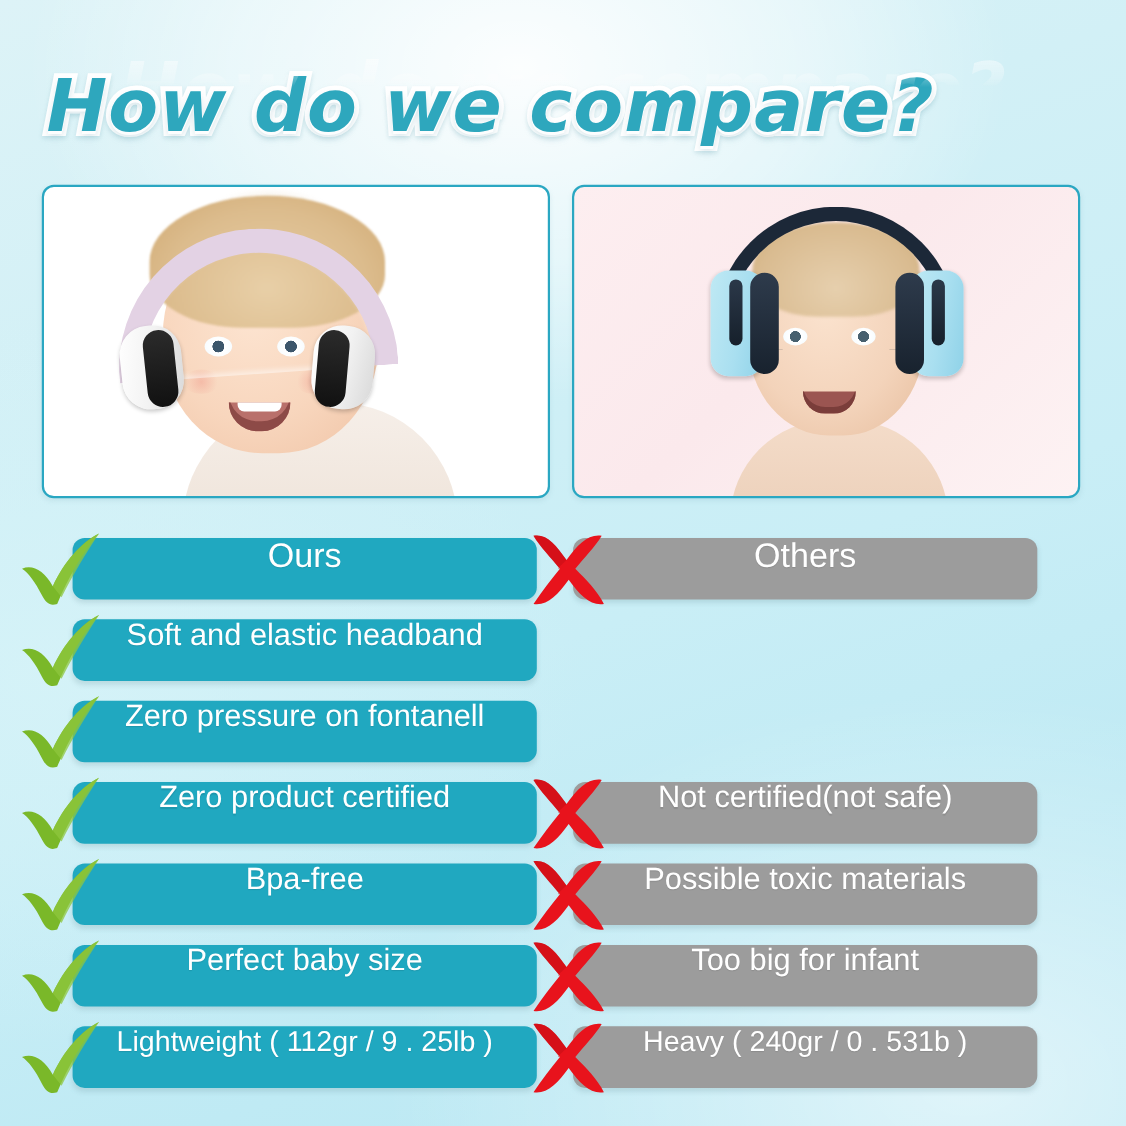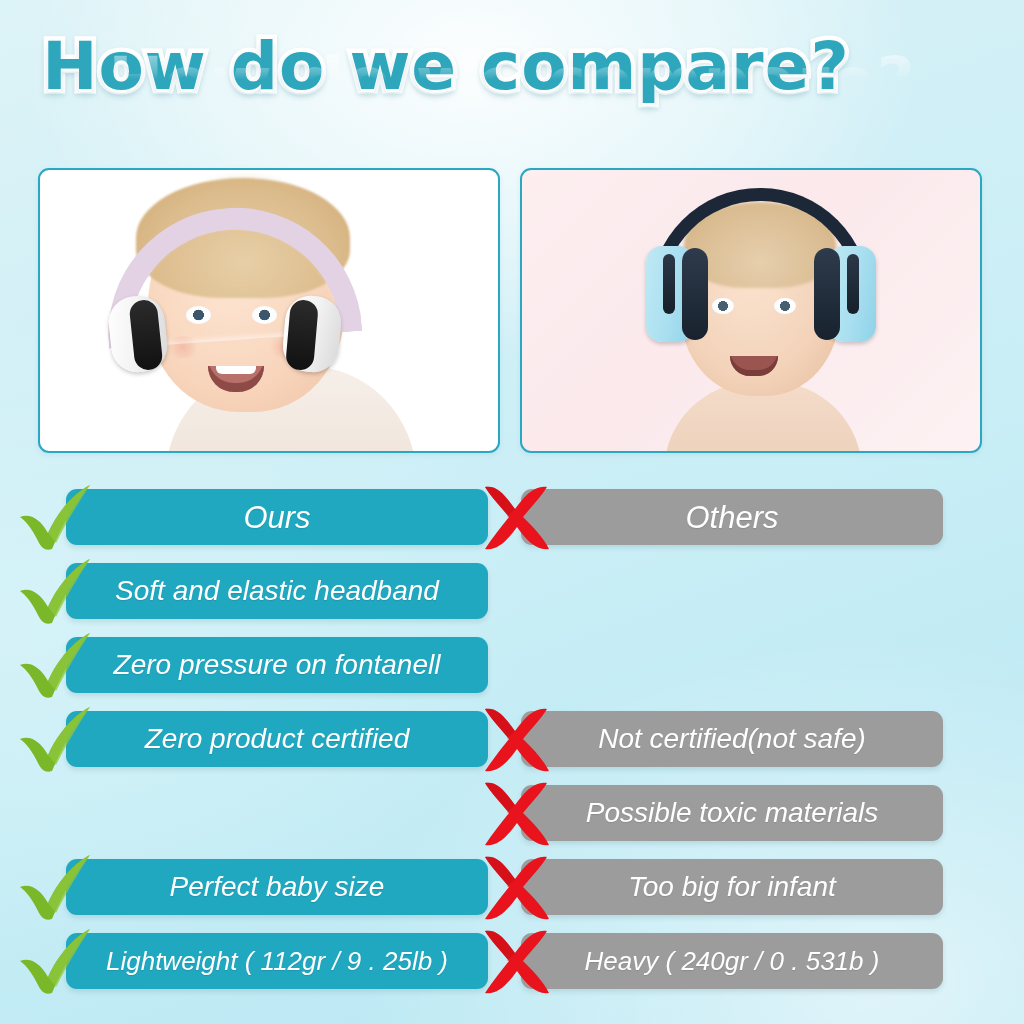--- a/index.html
+++ b/index.html
@@ -27,22 +27,23 @@
   }
 
   
   .title-wrap {
     position: absolute;
     left: 0;
     top: 34px;
     width: 892px;
     height: 96px;
     display: flex;
-    align-items: flex-start;
+    align-items: flex-end;
     justify-content: center;
+    font-style: italic;
   }
   .title {
     font-family: "DejaVu Sans", sans-serif;
     font-weight: bold;
     font-size: 66px;
     letter-spacing: 1px;
     color: #2ea7bd;
     line-height: 1;
     white-space: nowrap;
     -webkit-text-stroke: 9px #ffffff;
@@ -233,24 +234,22 @@
   .row { position: relative; height: 74px; }
 
   .cell { position: absolute; top: 0; height: 56px; }
   .cell.left  { left: 66px;  width: 422px; }
   .cell.right { left: 521px; width: 422px; }
 
   .pill {
     position: absolute; inset: 0;
     border-radius: 11px;
     display: flex;
-    align-items: center;
     justify-content: center;
     box-shadow: 0 3px 5px rgba(100,140,150,0.22);
-    font-style: italic;
   }
   .pill.ours   { background: #20a8c0; }
   .pill.others { background: #9c9c9c; }
 
   .pill-label {
     color: #ffffff;
     font-size: 28px;
     line-height: 1;
     white-space: nowrap;
     padding: 0 6px;
@@ -394,20 +393,31 @@
         <span class="mark cross">
           <svg viewBox="0 0 82 70">
             <path d="M10 4 C22 2 30 12 40 26 C50 12 60 2 72 4 C66 14 56 24 48 34 C58 44 68 54 74 66 C62 68 52 58 42 44 C32 58 22 68 10 66 C18 54 26 44 34 34 C26 24 16 14 10 4 Z" fill="#e8131c"></path>
             <path d="M10 4 C22 2 30 12 40 26 C34 32 30 34 34 34 C26 24 16 14 10 4 Z" fill="#c50e16" opacity="0.55"></path>
           </svg>
         </span>
       </div>
     </div>
 
     <div class="row">
+      <div class="cell left">
+        <div class="pill ours">
+          <span class="pill-label">Bpa-free</span>
+        </div>
+        <span class="mark check">
+          <svg viewBox="0 0 82 70">
+            <path d="M4 34 C14 30 24 36 32 50 C42 28 58 10 74 2 C60 18 46 42 36 66 C30 68 26 66 22 58 C16 46 10 38 4 34 Z" fill="#7ab829"></path>
+            <path d="M32 50 C42 28 58 10 74 2 C62 20 50 40 40 60 Z" fill="#8fc73e" opacity="0.75"></path>
+          </svg>
+        </span>
+      </div>
       <div class="cell right">
         <div class="pill others">
           <span class="pill-label">Possible toxic materials</span>
         </div>
         <span class="mark cross">
           <svg viewBox="0 0 82 70">
             <path d="M10 4 C22 2 30 12 40 26 C50 12 60 2 72 4 C66 14 56 24 48 34 C58 44 68 54 74 66 C62 68 52 58 42 44 C32 58 22 68 10 66 C18 54 26 44 34 34 C26 24 16 14 10 4 Z" fill="#e8131c"></path>
             <path d="M10 4 C22 2 30 12 40 26 C34 32 30 34 34 34 C26 24 16 14 10 4 Z" fill="#c50e16" opacity="0.55"></path>
           </svg>
         </span>

